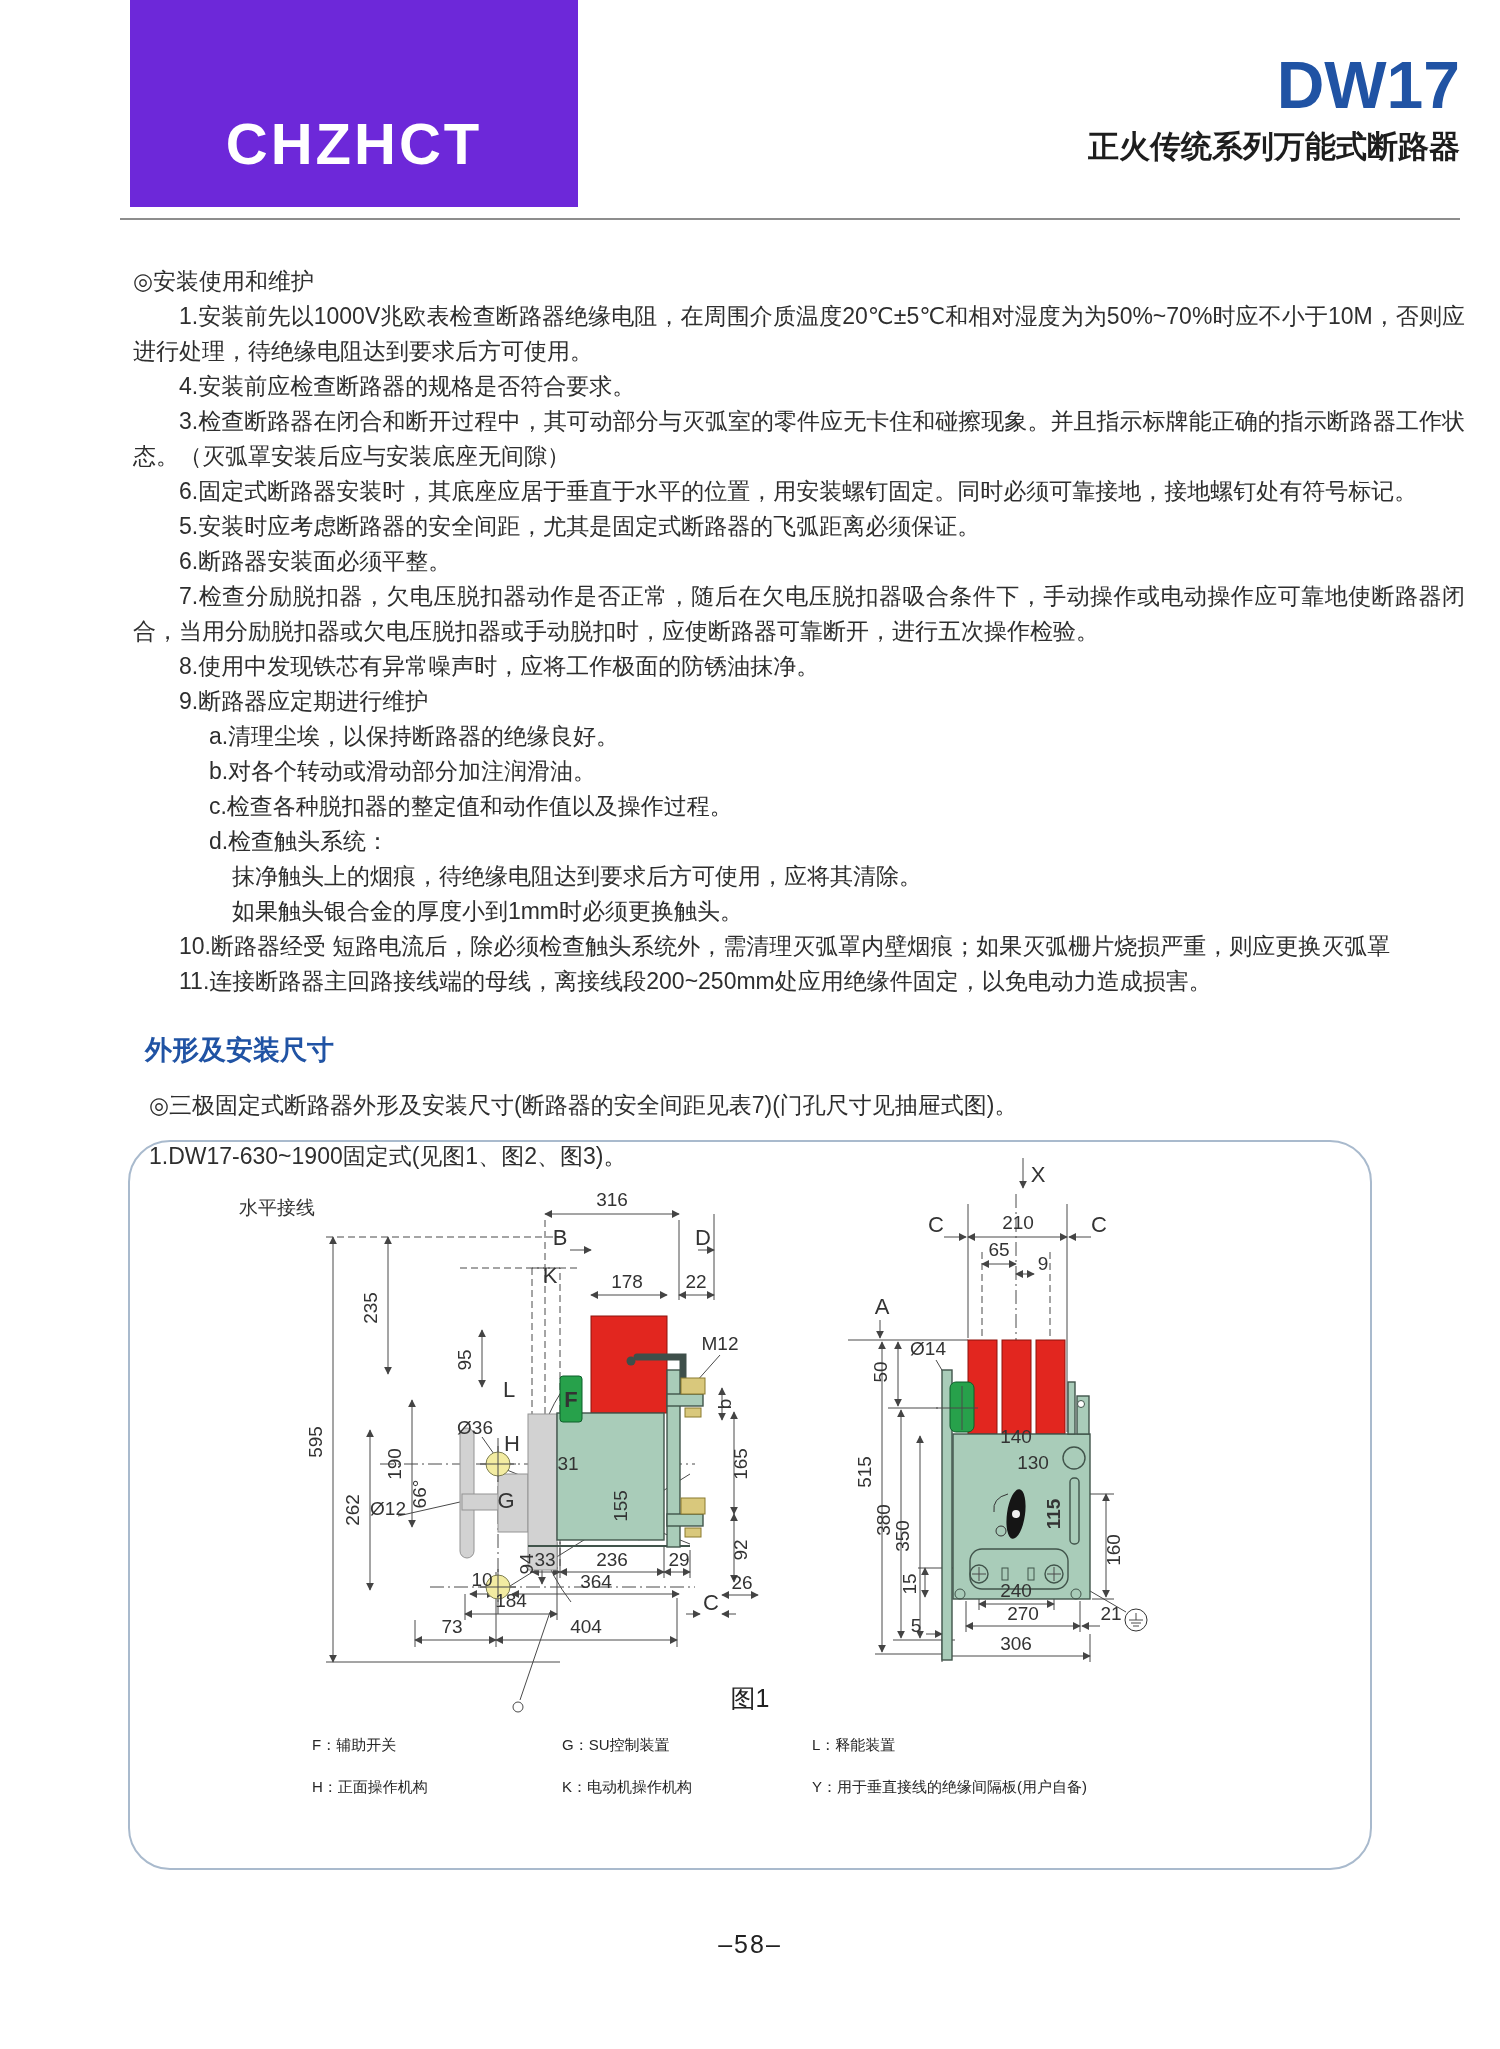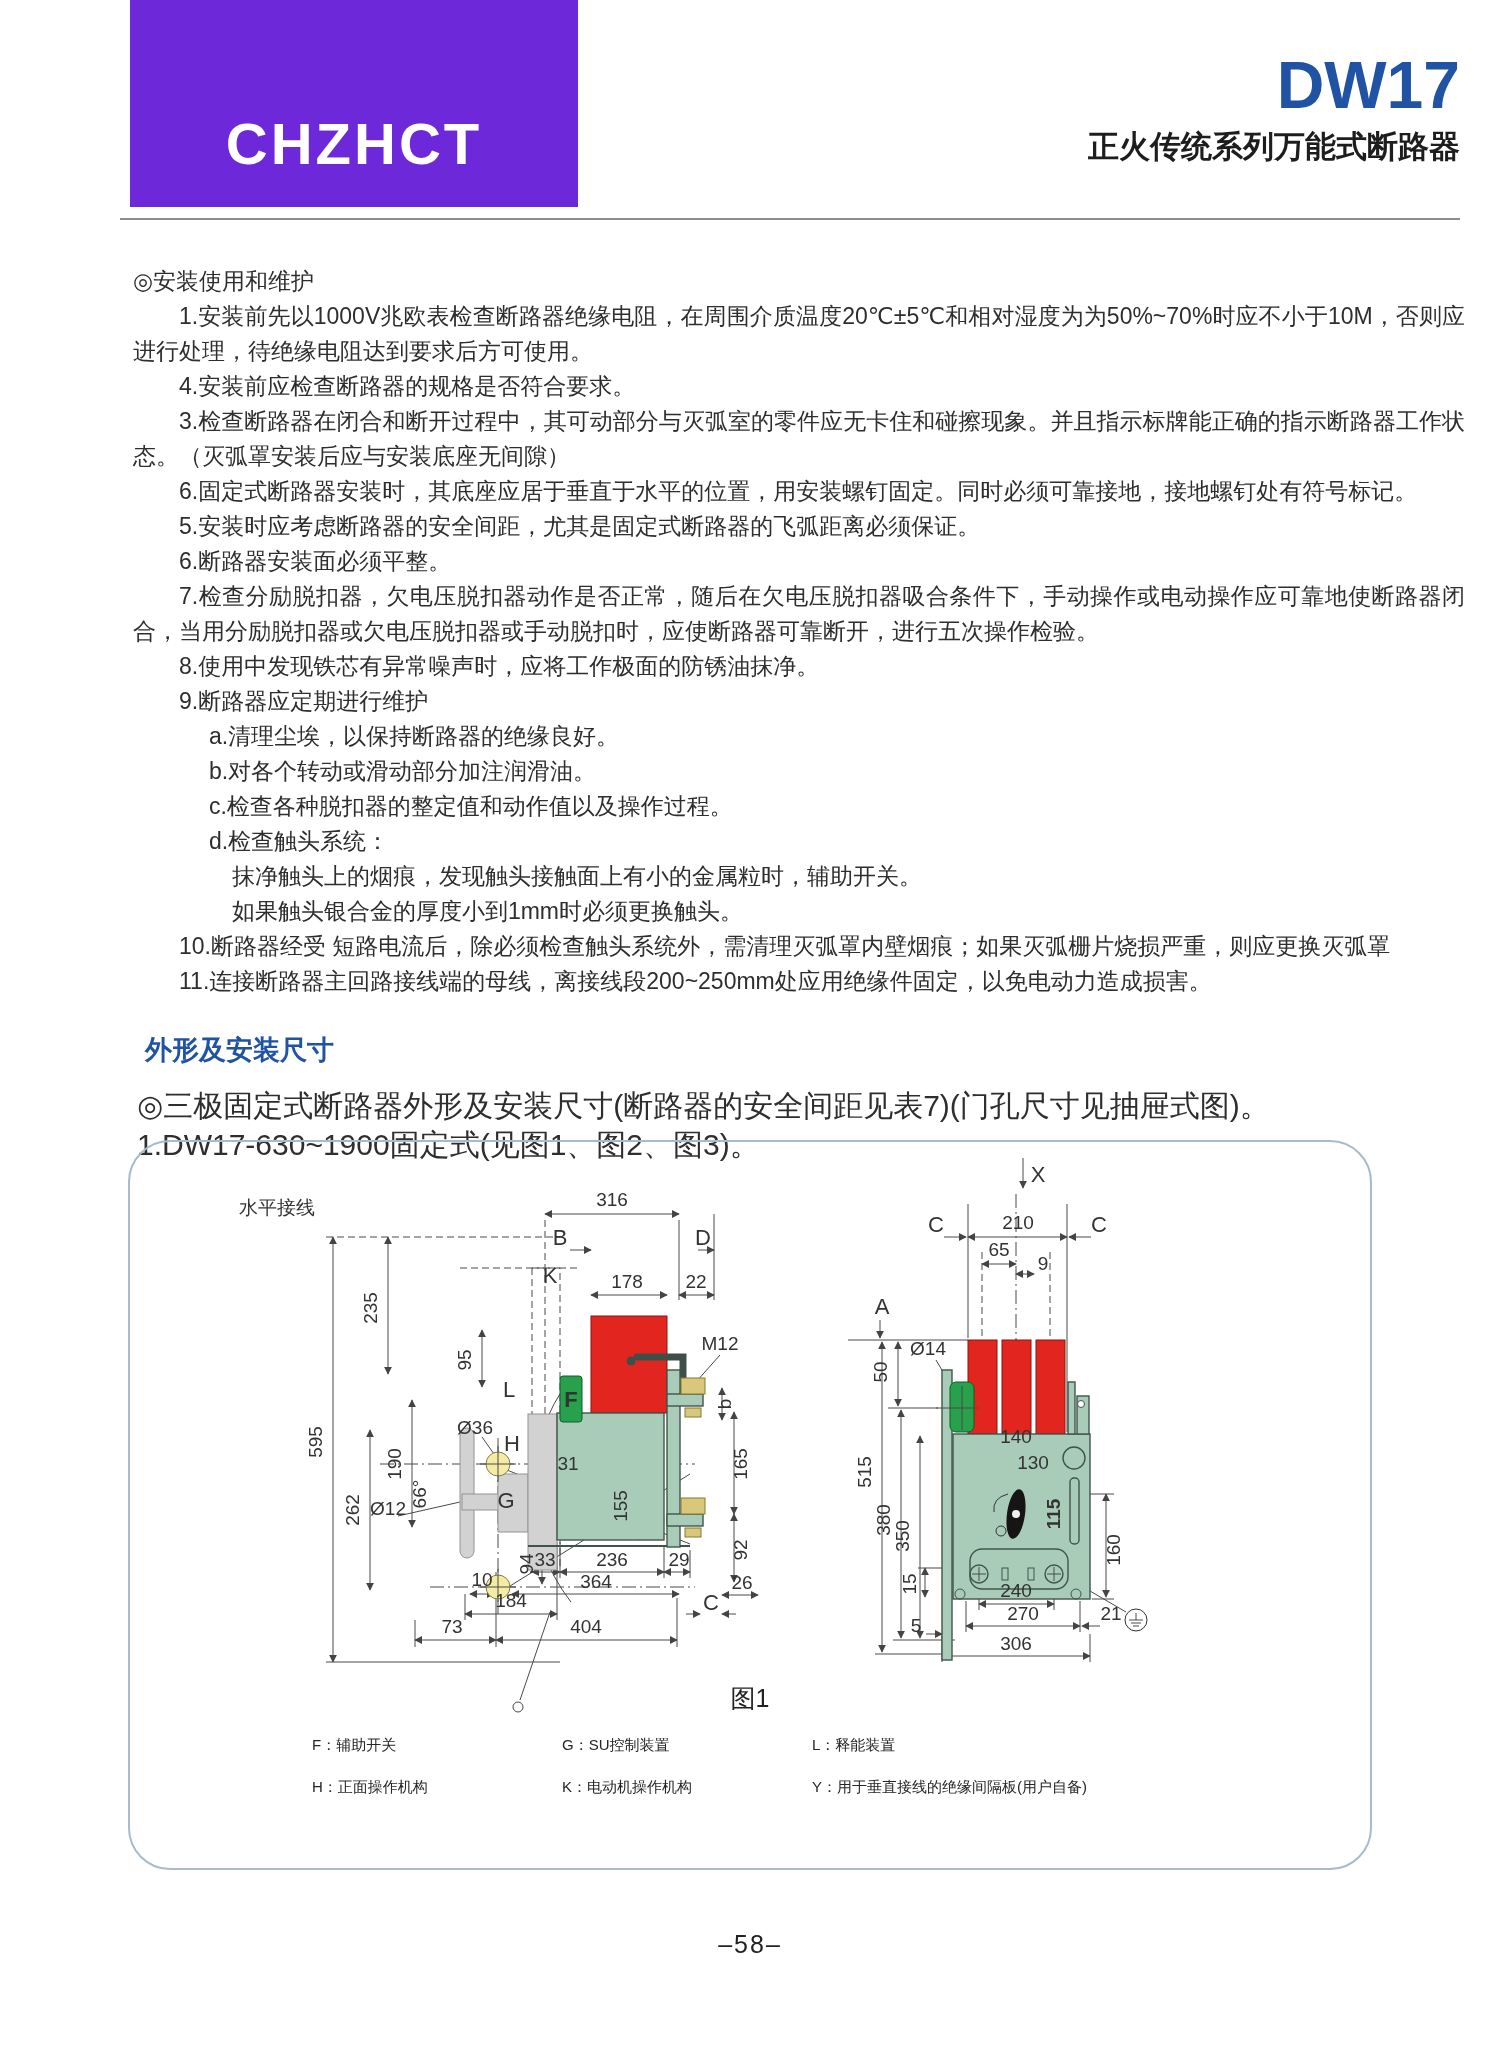--- a/index.html
+++ b/index.html
@@ -16,21 +16,21 @@
   
   .content{position:absolute;left:133px;top:264px;width:1332px;font-size:23px;line-height:35px;text-align:justify;}
   .content p{margin:0;}
   .p-head{text-indent:0;}
   .p-num{text-indent:2em;}
   .p-sub{padding-left:3.3em;}
   .p-subsub{padding-left:4.3em;}
   
   .outline{position:absolute;left:133px;top:1032px;width:1332px;}
   .outline-heading{font-size:27px;font-weight:bold;color:#2053a4;margin:0 0 20px 12px;}
-  .outline p{font-size:30px;line-height:35px;margin:4px;}
+  .outline p{font-size:23px;line-height:35px;margin:16px;}
   
   .figure-box{position:absolute;left:128px;top:1140px;width:1244px;height:730px;
               border:2px solid #a9bacd;border-radius:42px;box-sizing:border-box;}
   .figure-box svg{position:absolute;left:0;top:0;}
   .fig-caption{position:absolute;left:0;right:0;top:540px;text-align:center;font-size:25px;color:#222;}
   .legend-item{position:absolute;font-size:15px;color:#262626;white-space:nowrap;}
   .li-0{left:182px;top:594px;} .li-1{left:432px;top:594px;} .li-2{left:682px;top:594px;}
   .li-3{left:182px;top:636px;} .li-4{left:432px;top:636px;} .li-5{left:682px;top:636px;}
   
   .page-num{position:absolute;left:0;right:0;top:1930px;text-align:center;font-size:25px;letter-spacing:2px;color:#222;}
@@ -66,21 +66,21 @@
     <p class="p-num">6.固定式断路器安装时，其底座应居于垂直于水平的位置，用安装螺钉固定。同时必须可靠接地，接地螺钉处有符号标记。</p>
     <p class="p-num">5.安装时应考虑断路器的安全间距，尤其是固定式断路器的飞弧距离必须保证。</p>
     <p class="p-num">6.断路器安装面必须平整。</p>
     <p class="p-num">7.检查分励脱扣器，欠电压脱扣器动作是否正常，随后在欠电压脱扣器吸合条件下，手动操作或电动操作应可靠地使断路器闭合，当用分励脱扣器或欠电压脱扣器或手动脱扣时，应使断路器可靠断开，进行五次操作检验。</p>
     <p class="p-num">8.使用中发现铁芯有异常噪声时，应将工作极面的防锈油抹净。</p>
     <p class="p-num">9.断路器应定期进行维护</p>
     <p class="p-sub">a.清理尘埃，以保持断路器的绝缘良好。</p>
     <p class="p-sub">b.对各个转动或滑动部分加注润滑油。</p>
     <p class="p-sub">c.检查各种脱扣器的整定值和动作值以及操作过程。</p>
     <p class="p-sub">d.检查触头系统：</p>
-    <p class="p-subsub">抹净触头上的烟痕，发现触头接触面上有小的金属粒时，辅助开关。</p>
+    <p class="p-subsub">抹净触头上的烟痕，待绝缘电阻达到要求后方可使用，应将其清除。</p>
     <p class="p-subsub">如果触头银合金的厚度小到1mm时必须更换触头。</p>
     <p class="p-num">10.断路器经受 短路电流后，除必须检查触头系统外，需清理灭弧罩内壁烟痕；如果灭弧栅片烧损严重，则应更换灭弧罩</p>
     <p class="p-num">11.连接断路器主回路接线端的母线，离接线段200~250mm处应用绝缘件固定，以免电动力造成损害。</p>
   </div>
 
   <div class="outline">
     <h2 class="outline-heading">外形及安装尺寸</h2>
     <p>◎三极固定式断路器外形及安装尺寸(断路器的安全间距见表7)(门孔尺寸见抽屉式图)。</p>
     <p>1.DW17-630~1900固定式(见图1、图2、图3)。</p>
   </div>

